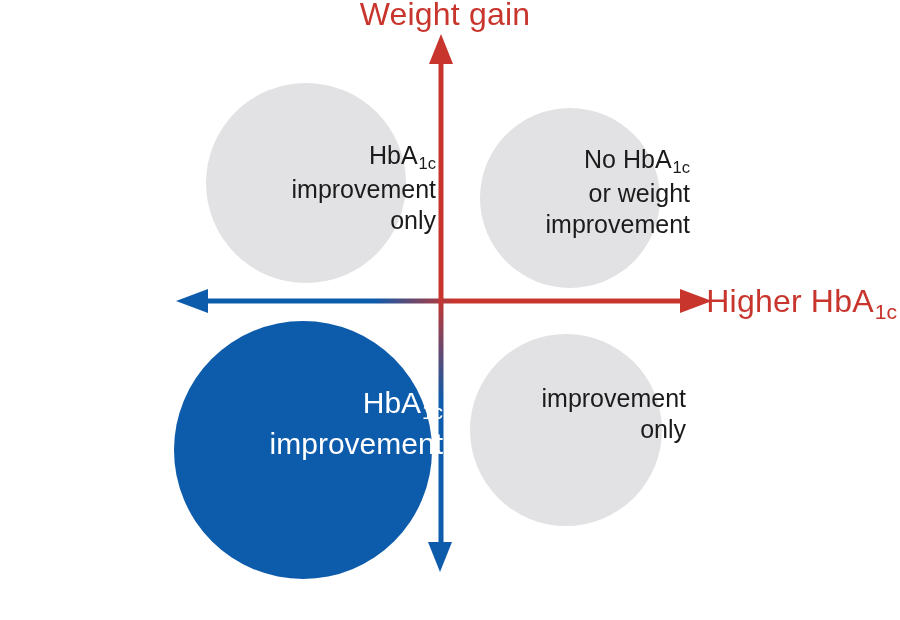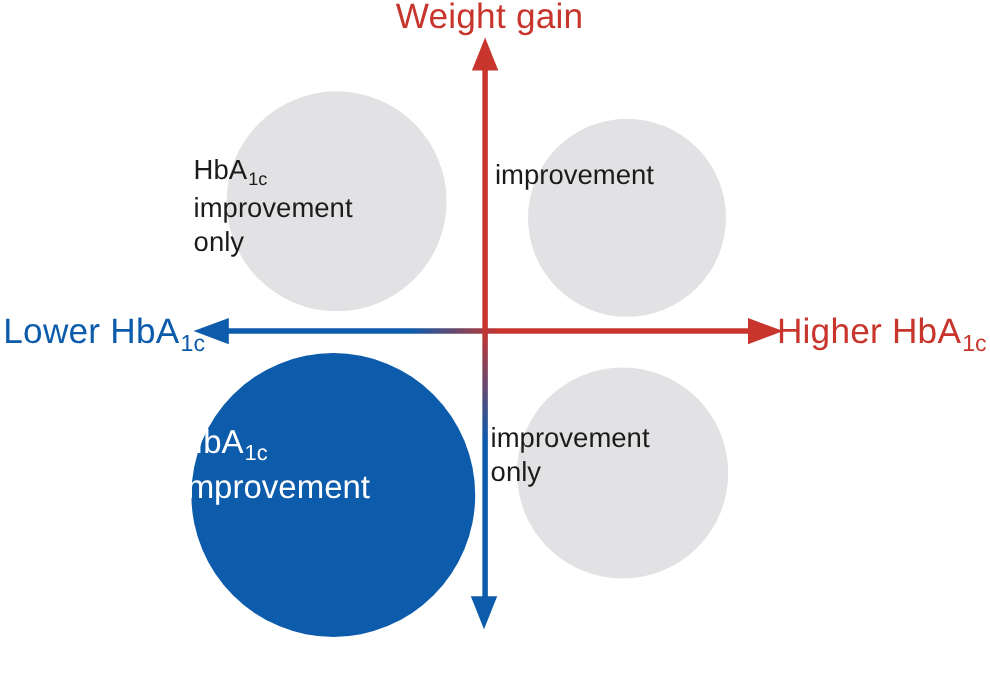--- a/index.html
+++ b/index.html
@@ -32,21 +32,21 @@
   .blue-text { color: #0d5bab; }
   .sub {
     font-size: 66%;
     position: relative;
     top: 0.32em;
     margin-left: 1px;
     letter-spacing: 0;
   }
   .bubble-label {
     position: absolute;
-    text-align: left;
+    text-align: right;
     color: #1b1b1b;
     font-size: 25px;
     line-height: 31px;
   }
   .bubble-label.big {
     font-size: 30px;
     line-height: 37px;
     color: #ffffff;
   }
 </style>
@@ -81,31 +81,32 @@
 
     <polygon points="441,34 429,64 453,64" fill="#c8352d"></polygon>
     <polygon points="440,572 428,542 452,542" fill="#0d5bab"></polygon>
     <polygon points="176,301 208,289 208,313" fill="#0d5bab"></polygon>
     <polygon points="712,301 680,289 680,313" fill="#c8352d"></polygon>
   </svg>
 
   <div class="label center red-text" style="left:345px; top:-5px; width:200px;">Weight gain</div>
 
 
-  <div class="label blue-text" style="left:3px; top:282px;"><span>Lower HbA</span><span class="sub">1c</span></div>
 
   <div class="label red-text" style="right:3px; top:282px;"><span>Higher HbA</span><span class="sub">1c</span></div>
 
   <div class="bubble-label" style="left:176px; top:140px; width:260px;">
     <div><span>HbA</span><span class="sub">1c</span></div>
     <div>improvement</div>
     <div>only</div>
   </div>
 
   <div class="bubble-label" style="left:450px; top:144px; width:240px;">
+    <div><span>No HbA</span><span class="sub">1c</span></div>
+    <div>or weight</div>
     <div>improvement</div>
   </div>
 
   <div class="bubble-label big" style="left:163px; top:384px; width:280px;">
     <div><span>HbA</span><span class="sub">1c</span></div>
     <div>improvement</div>
   </div>
 
   <div class="bubble-label" style="left:446px; top:383px; width:240px;">
     <div>improvement</div>

